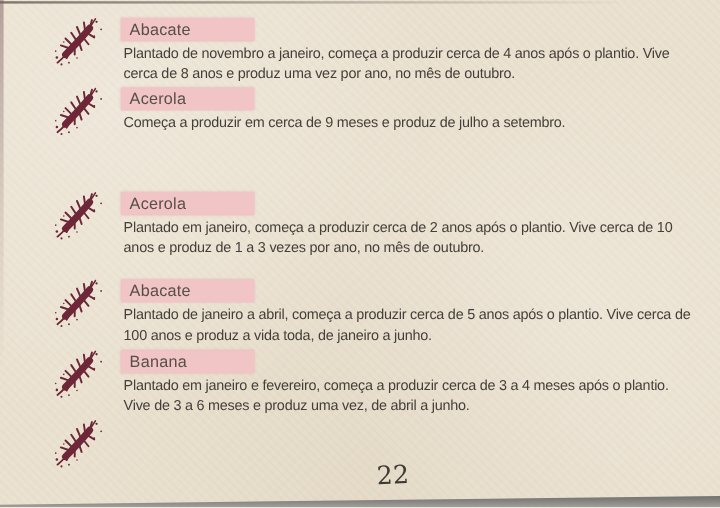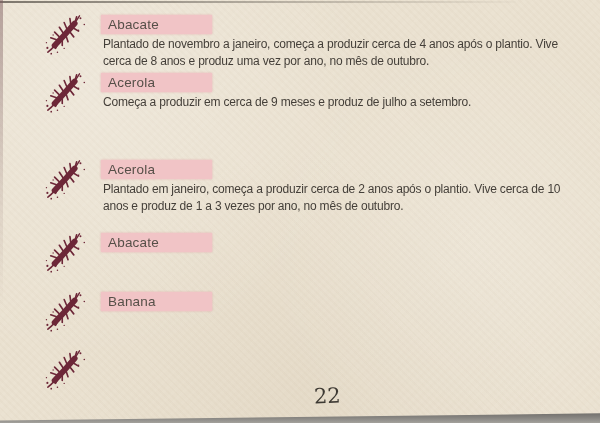--- a/index.html
+++ b/index.html
@@ -133,29 +133,31 @@
       <p class="desc">Plantado em janeiro, começa a produzir cerca de 2 anos após o plantio. Vive cerca de 10 anos e produz de 1 a 3 vezes por ano, no mês de outubro.</p>
     </div>
   </div>
 
   <div class="entry" style="top:233px">
     <svg class="sprig">
         <use href="#sprig"></use>
       </svg>
     <div class="content">
       <div class="title-hl">Abacate</div>
+      <p class="desc">Plantado de janeiro a abril, começa a produzir cerca de 5 anos após o plantio. Vive cerca de 100 anos e produz a vida toda, de janeiro a junho.</p>
     </div>
   </div>
 
   <div class="entry" style="top:292px">
     <svg class="sprig">
         <use href="#sprig"></use>
       </svg>
     <div class="content">
       <div class="title-hl">Banana</div>
+      <p class="desc">Plantado em janeiro e fevereiro, começa a produzir cerca de 3 a 4 meses após o plantio. Vive de 3 a 6 meses e produz uma vez, de abril a junho.</p>
     </div>
   </div>
 
   <div class="entry" style="top:350px">
     <svg class="sprig">
         <use href="#sprig"></use>
       </svg>
   </div>
 
   <div class="page-number">22</div>

